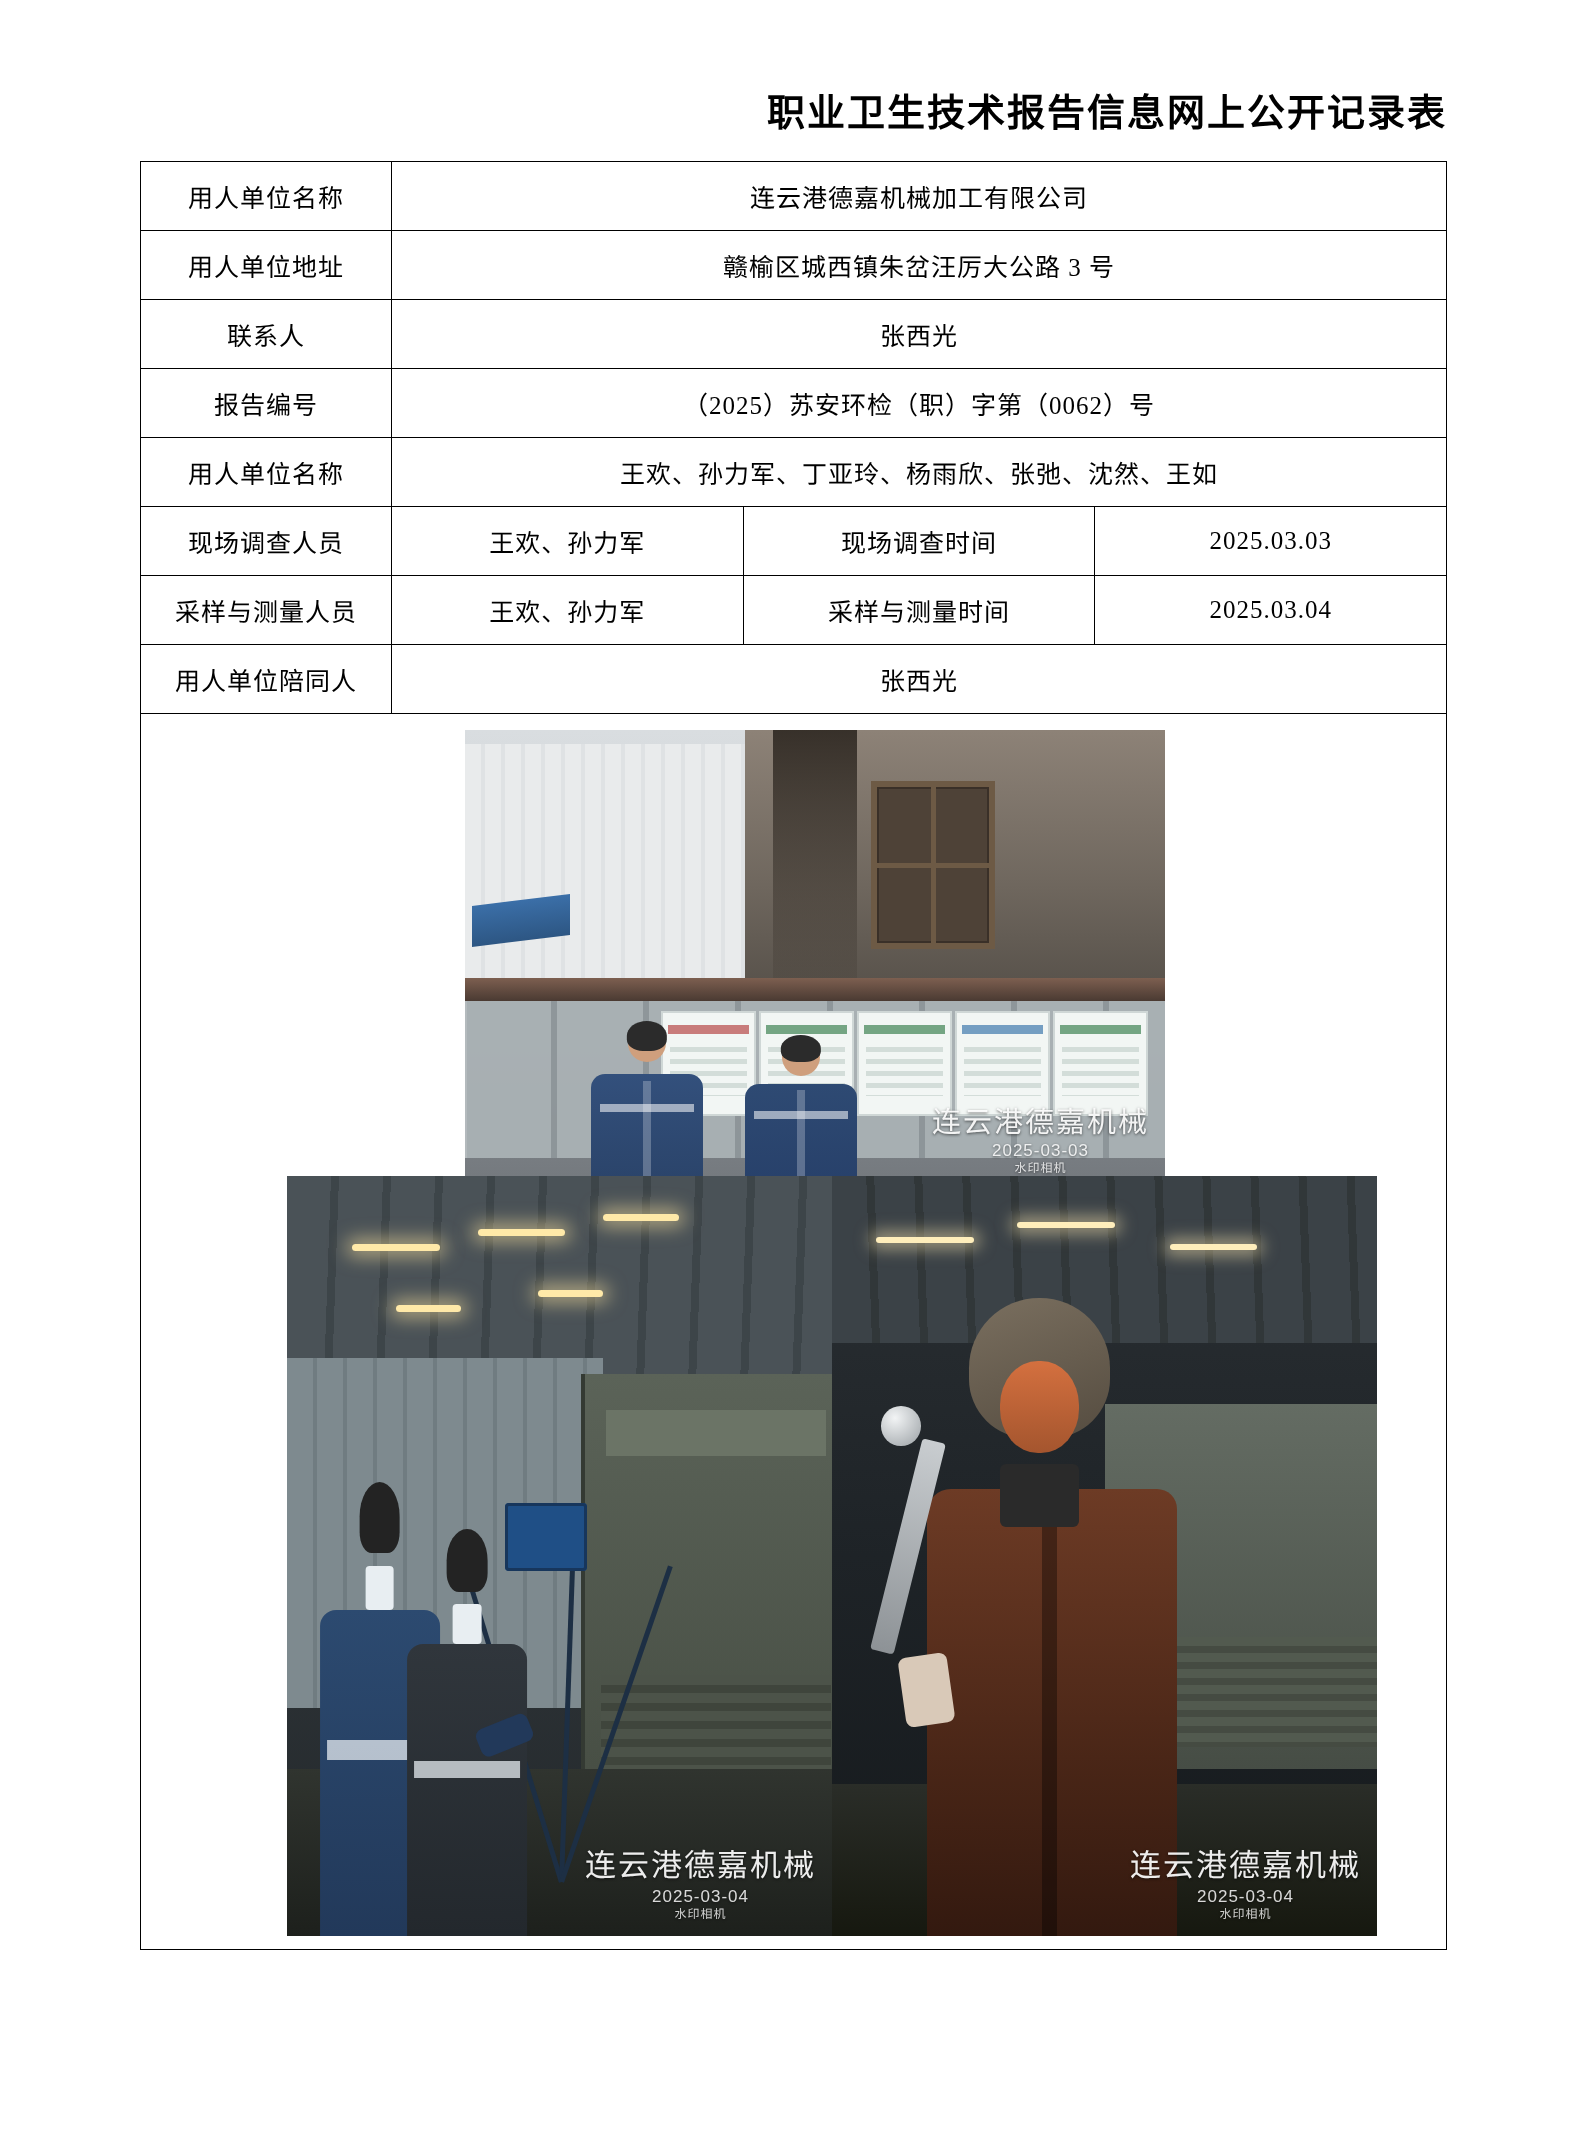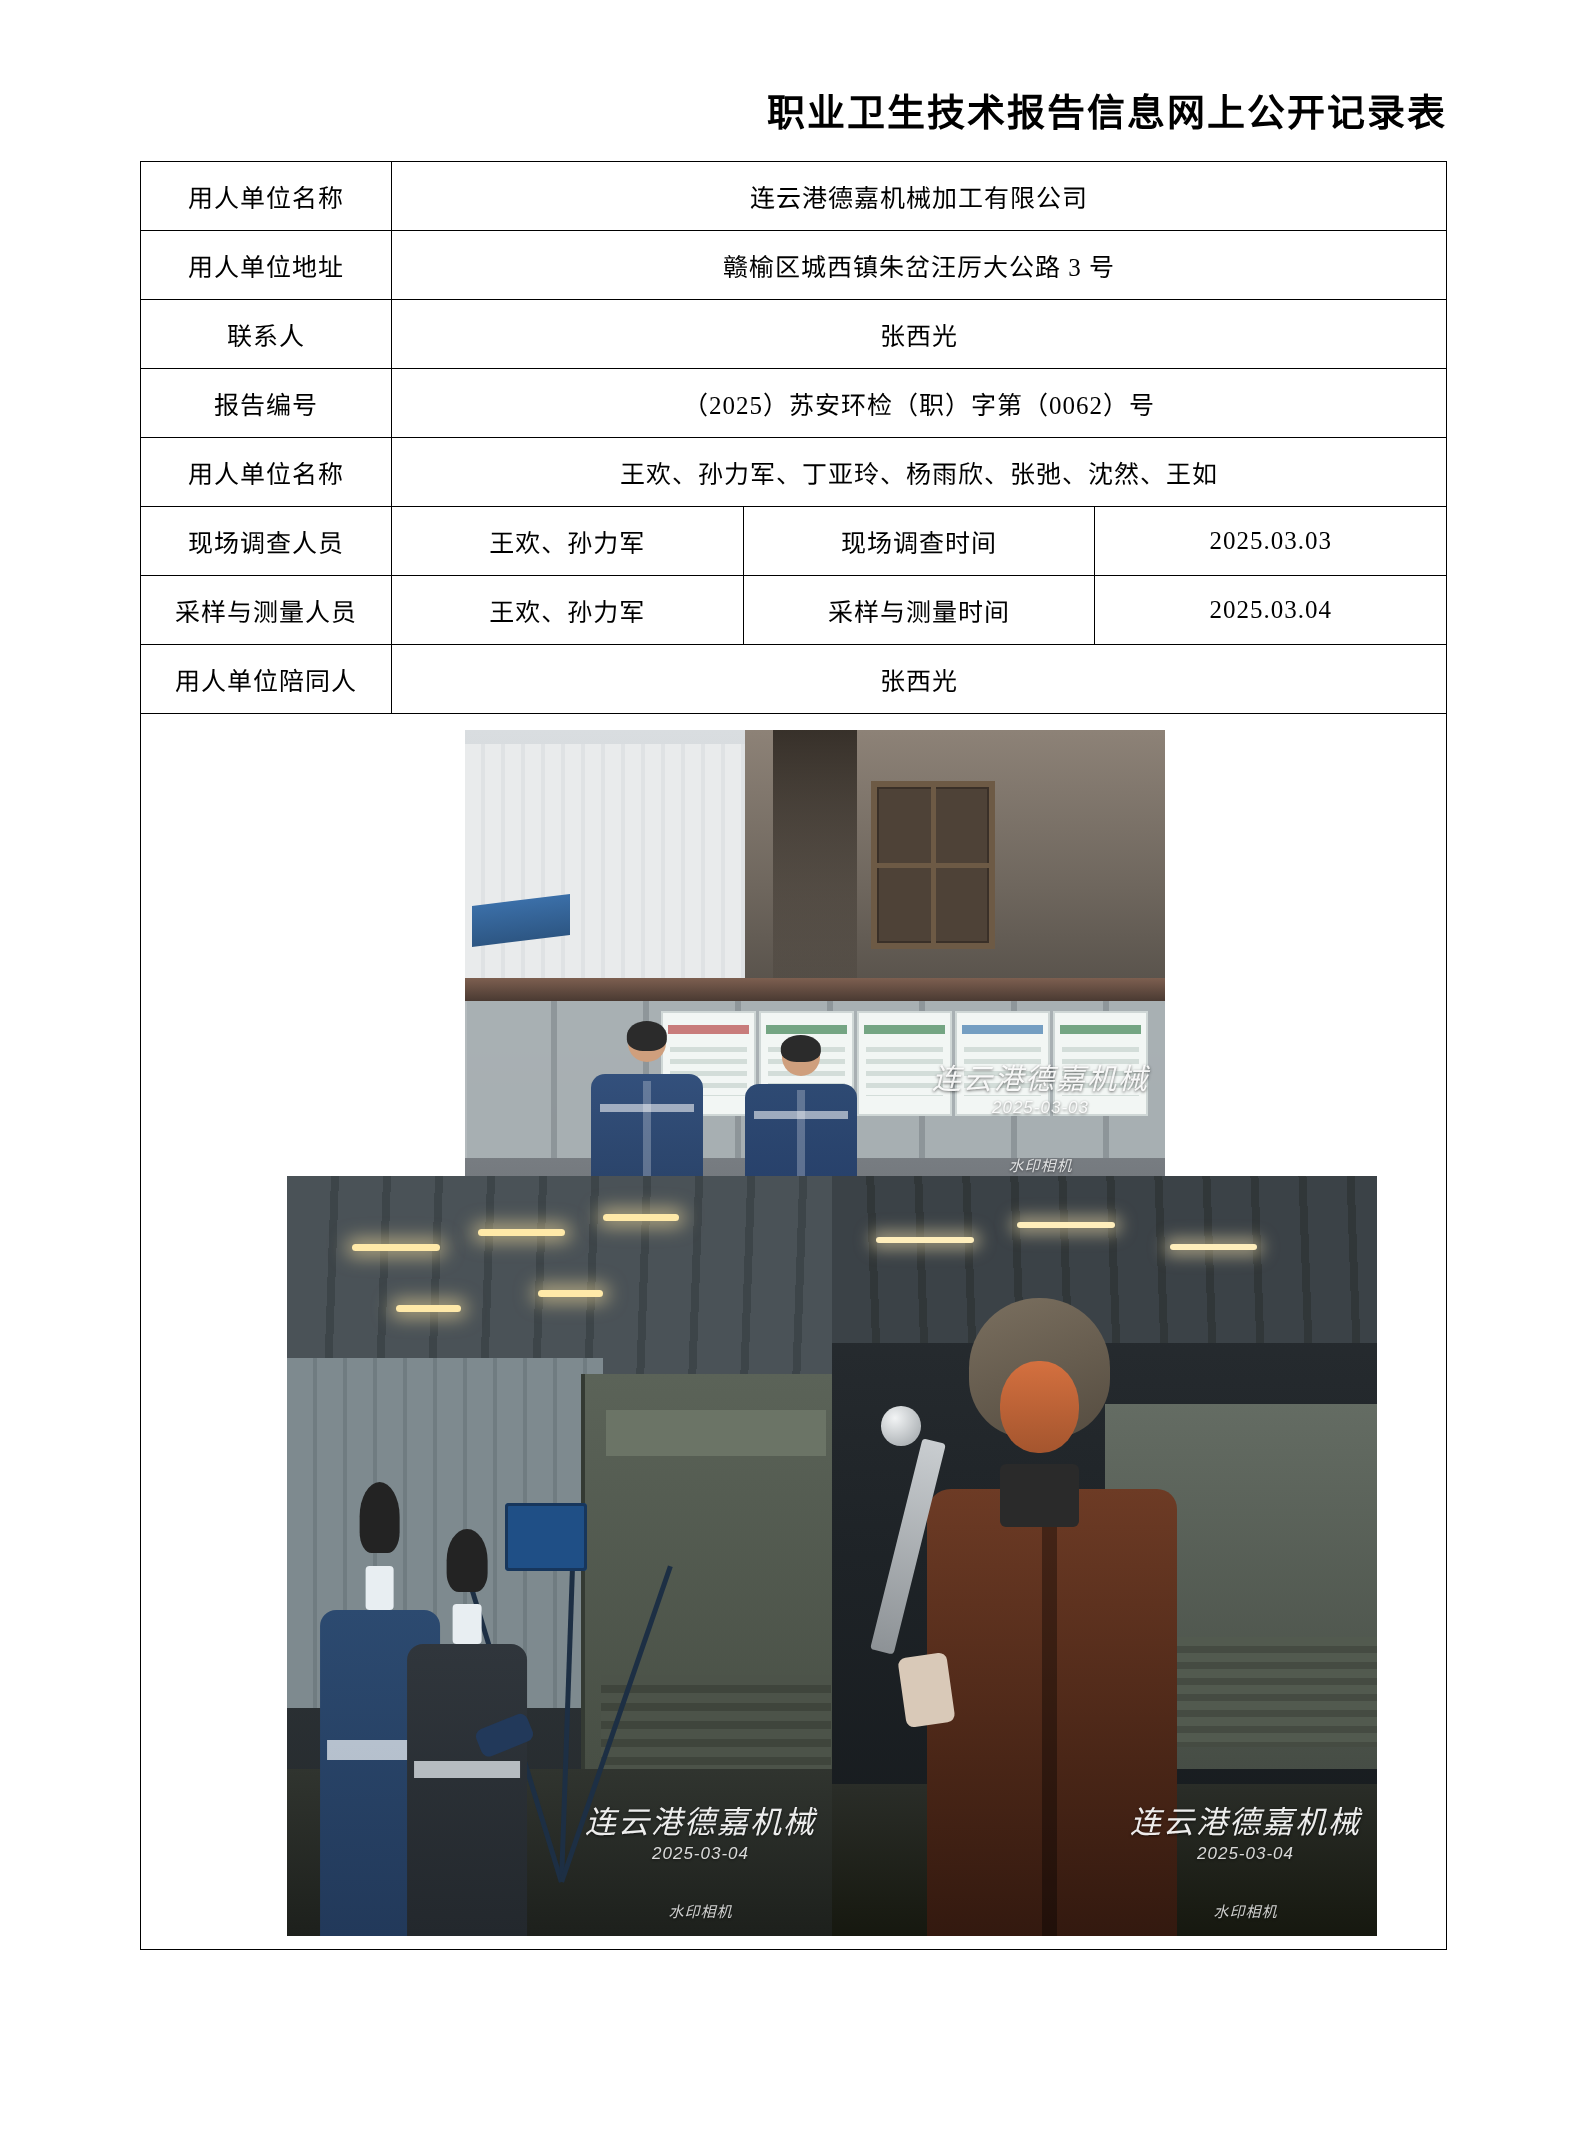--- a/index.html
+++ b/index.html
@@ -105,21 +105,20 @@
   
   .photo-stack {
     position: relative;
     width: 100%;
     height: 1215px;
   }
   .ph {
     position: absolute;
     overflow: hidden;
     background: #14532d;
-    font-style: italic;
   }
   .ph-top {
     left: 318px;
     top: 6px;
     width: 700px;
     height: 460px;
   }
   .ph-bl {
     left: 140px;
     top: 452px;
@@ -138,21 +137,21 @@
     right: 16px;
     bottom: 14px;
     text-align: center;
     color: rgba(255,255,255,0.92);
     text-shadow: 0 1px 3px rgba(0,0,0,0.6);
     font-family: "Liberation Sans", sans-serif;
     line-height: 1.25;
   }
   .wm .wm-main { font-size: 31px; letter-spacing: 2px; }
   .wm .wm-date { font-size: 17px; letter-spacing: 1px; opacity: .9; }
-  .wm .wm-app  { font-size: 15px; letter-spacing: 1px; opacity: .85; margin-top: 39px; }
+  .wm .wm-app  { font-size: 12px; letter-spacing: 1px; opacity: .85; }
   .ph-top .wm .wm-main { font-size: 29px; }
 
   
   .p1-sky {
     position: absolute; left:0; top:0; width:100%; height:56%;
     background: linear-gradient(180deg,#d9dde0 0%, #c9ced2 100%);
   }
   .p1-wallL {
     position:absolute; left:0; top:3%; width:40%; height:53%;
     background: repeating-linear-gradient(90deg,#e9ebec 0 16px,#dfe2e4 16px 20px);

